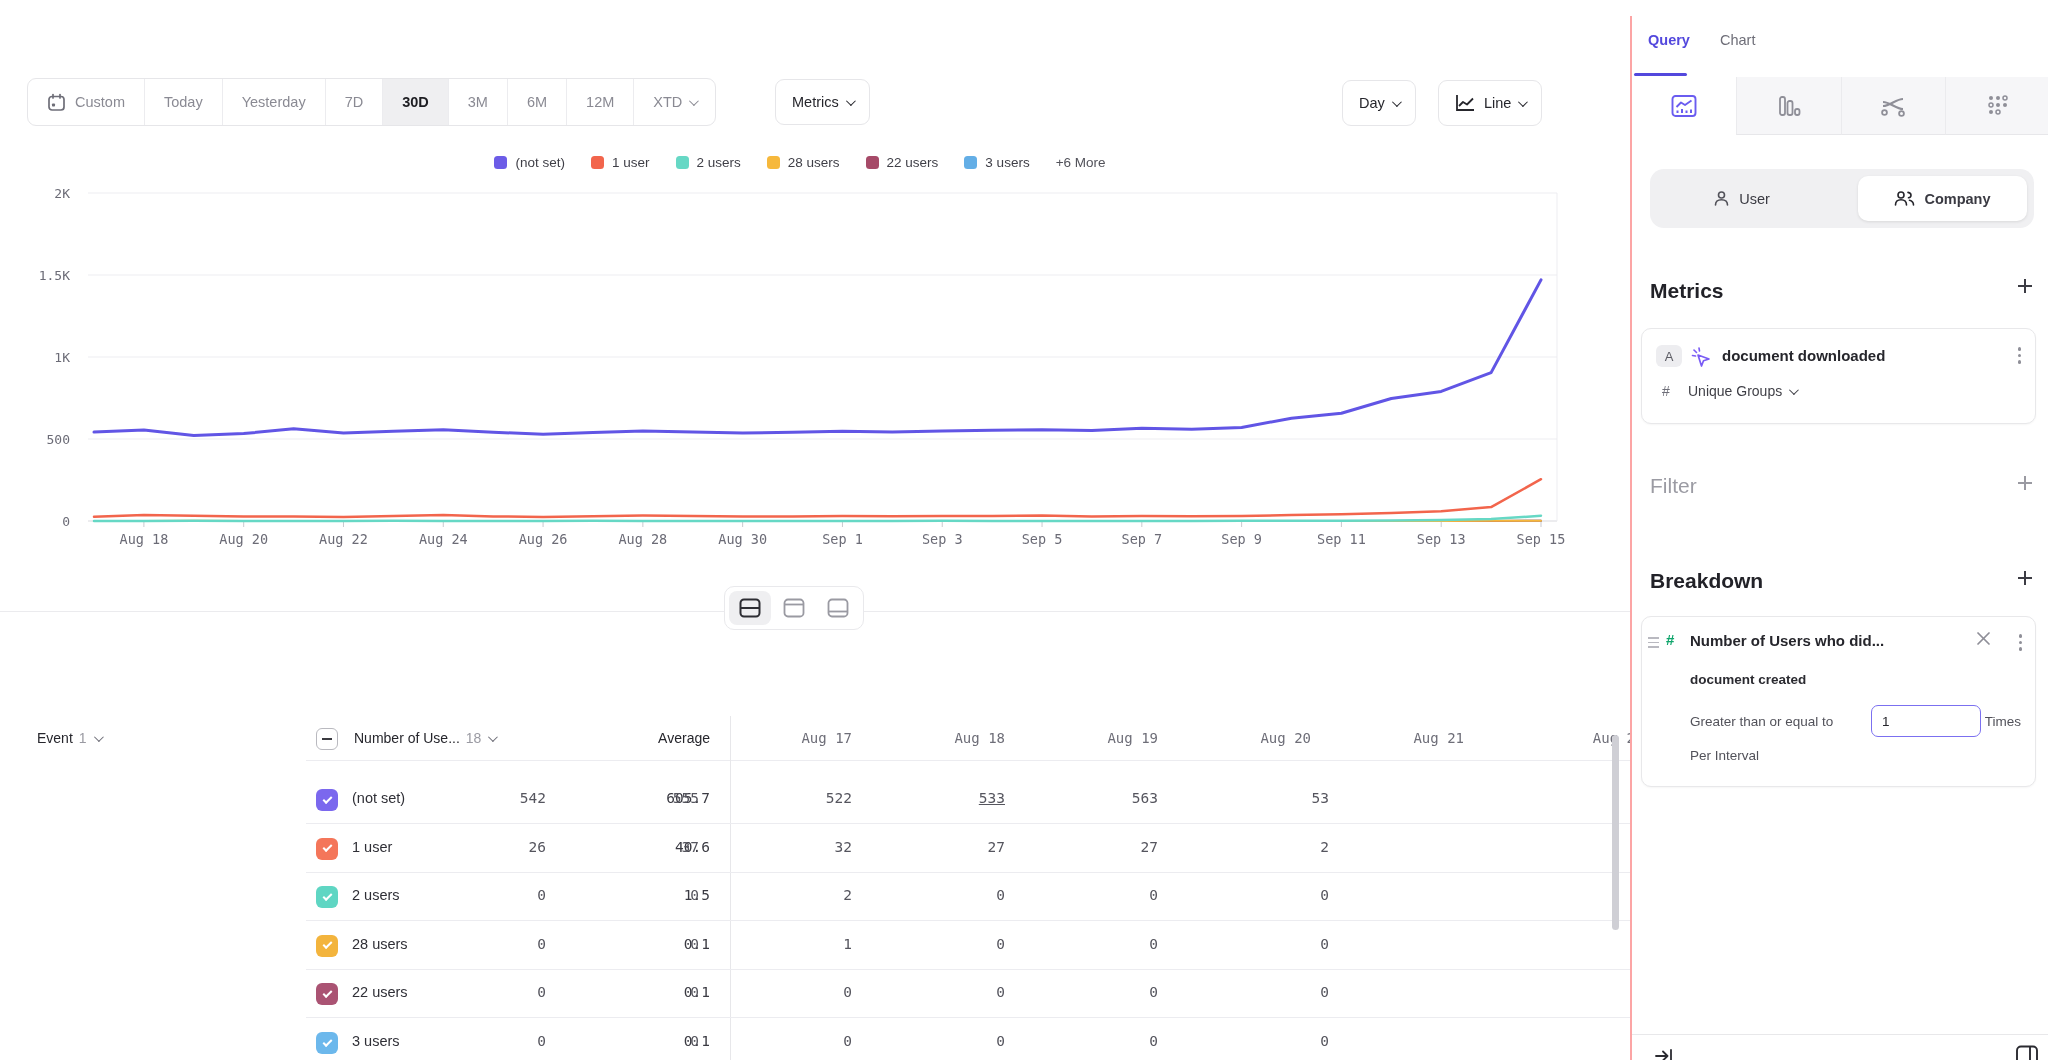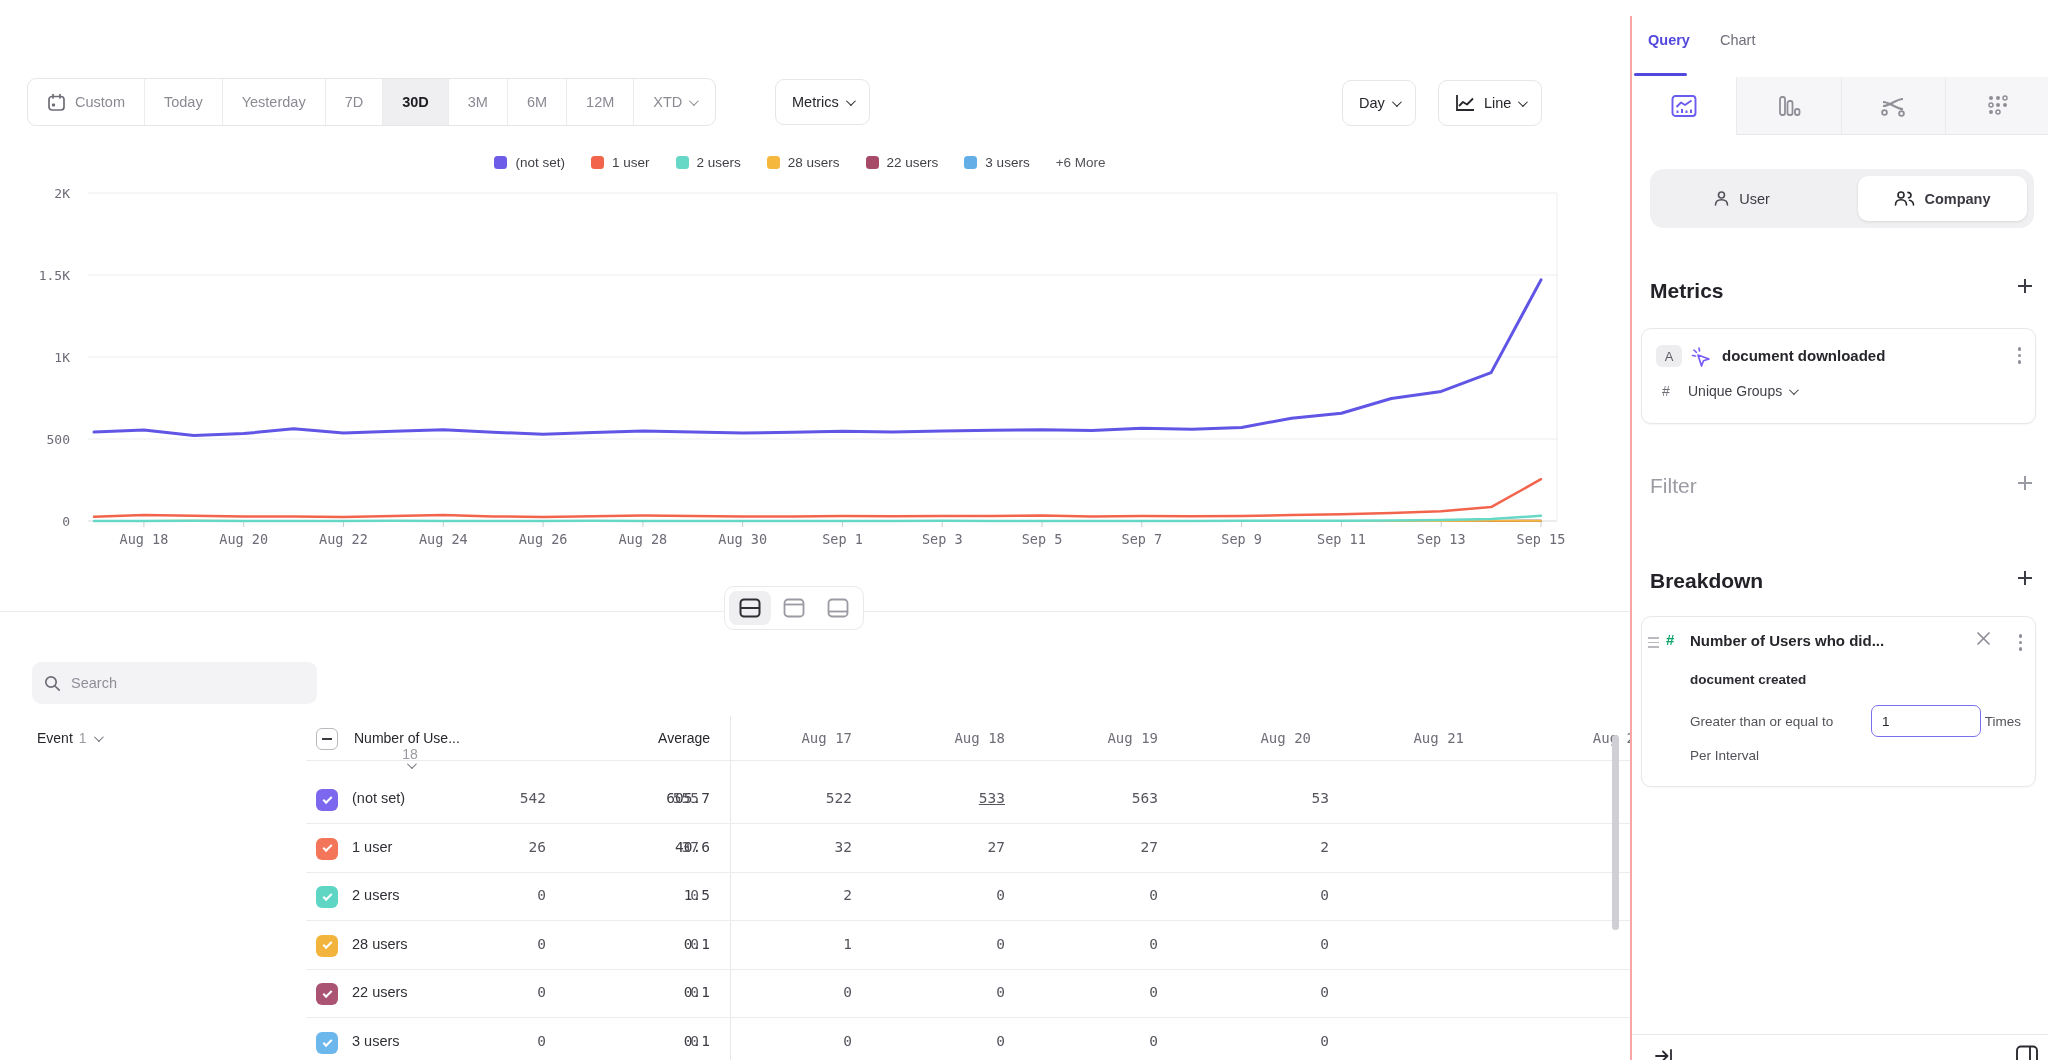--- a/index.html
+++ b/index.html
@@ -280,40 +280,33 @@
         </svg>
       </div>
       <div class="lt-btn">
         <svg width="22" height="20" viewBox="0 0 22 20">
           <rect x="1.5" y="1.5" width="19" height="17" rx="3.5" fill="none" stroke="#9a9aa2" stroke-width="1.8"></rect>
           <line x1="1.5" y1="13.5" x2="20.5" y2="13.5" stroke="#9a9aa2" stroke-width="1.8"></line>
         </svg>
       </div>
     </div>
 
-    <div id="search-box">
-      <svg width="17" height="17" viewBox="0 0 17 17">
-        <circle cx="7" cy="7" r="5.2" fill="none" stroke="#6e6e78" stroke-width="1.7"></circle>
-        <line x1="11" y1="11" x2="15.2" y2="15.2" stroke="#6e6e78" stroke-width="1.7" stroke-linecap="round"></line>
-      </svg>
-      <input type="text" placeholder="Search" style="">
-    </div>
 
     <div id="table-header">
       <div class="hdr-group" style="left:37px;">
         <span>Event</span>
         <span class="hdr-count">1</span>
         <span class="chev hdr-chev"></span>
       </div>
       <div class="hdr-group" style="left:316px; top:6px;">
         <span class="cbox-minus">
             <i></i>
           </span>
       </div>
-      <div class="hdr-group" style="left:354px;flex-direction:column;">
+      <div class="hdr-group" style="left:354px;">
         <span>Number of Use...</span>
         <span class="hdr-count">18</span>
         <span class="chev hdr-chev"></span>
       </div>
       <div id="hdr-average">Average</div>
       <div id="date-headers">
           <div class="date-hdr mono" style="right: 778px;">Aug 17</div>
           <div class="date-hdr mono" style="right: 625px;">Aug 18</div>
           <div class="date-hdr mono" style="right: 472px;">Aug 19</div>
           <div class="date-hdr mono" style="right: 319px;">Aug 20</div>

